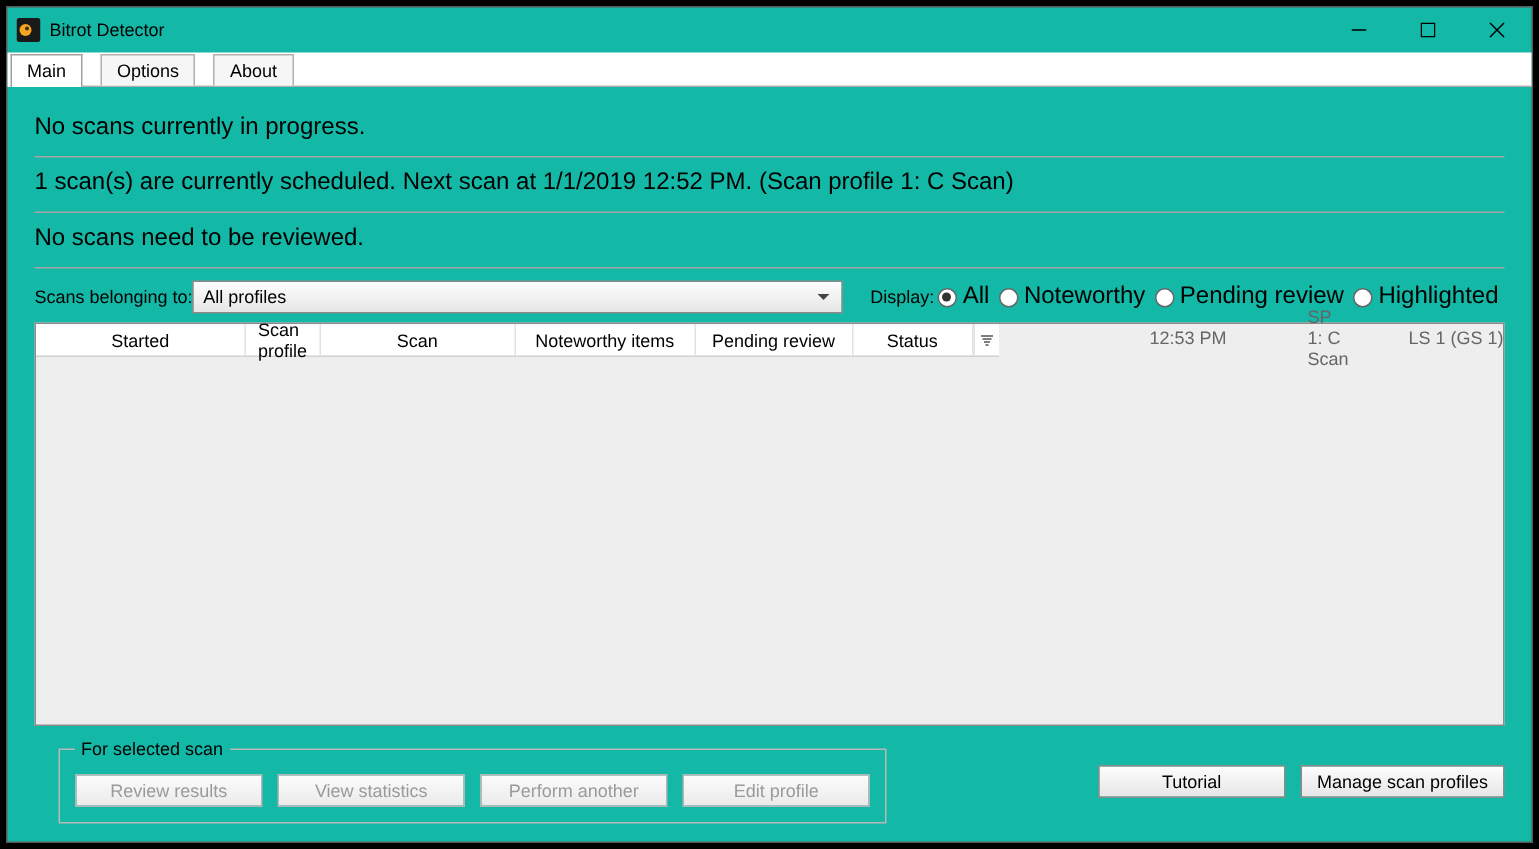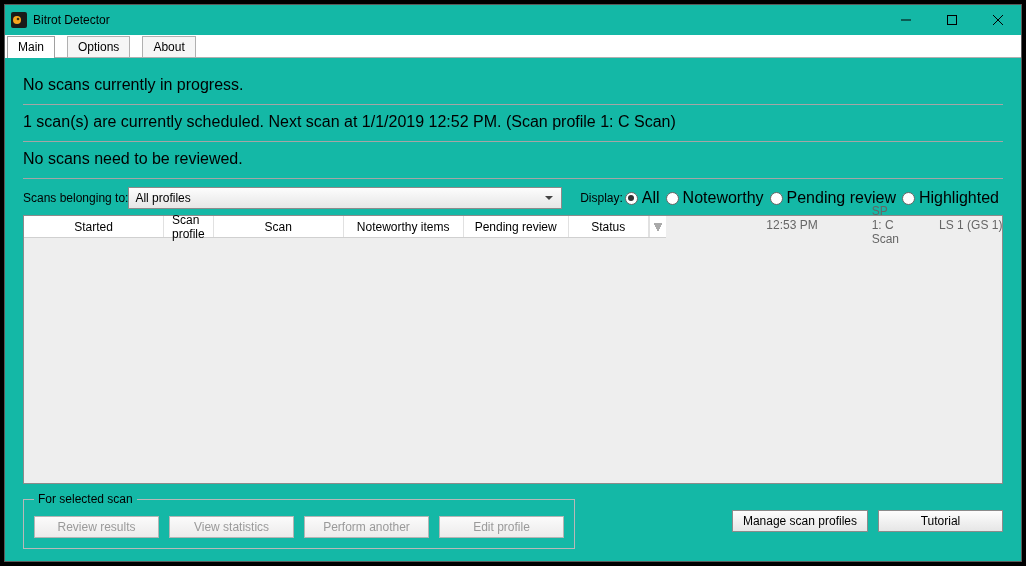--- a/index.html
+++ b/index.html
@@ -246,20 +246,21 @@
     text-shadow: 0 1px 0 rgba(255,255,255,0.7);
     font-family: "Segoe UI", sans-serif;
   }
 
   
   .bottom {
     display: flex;
     align-items: flex-start;
     margin-top: 8px;
     gap: 0;
+    margin-left: 16px;
   }
   fieldset.group {
     border: 1px solid #b8b8b8;
     margin: 0;
     padding: 10px 10px 10px 10px;
     position: relative;
   }
   fieldset.group legend {
     font-size: 12px;
     padding: 0 4px;
@@ -412,19 +413,19 @@
       <fieldset class="group">
         <legend>For selected scan</legend>
         <div style="display:flex;gap:10px">
           <div class="btn disabled">Review results</div>
           <div class="btn disabled">View statistics</div>
           <div class="btn disabled">Perform another</div>
           <div class="btn disabled">Edit profile</div>
         </div>
       </fieldset>
       <div class="bottom-right">
+        <div class="btn">Tutorial</div>
         <div class="btn" style="min-width:130px">Manage scan profiles</div>
-        <div class="btn">Tutorial</div>
       </div>
     </div>
 
   </div>
 </div>
 
 </body></html>

